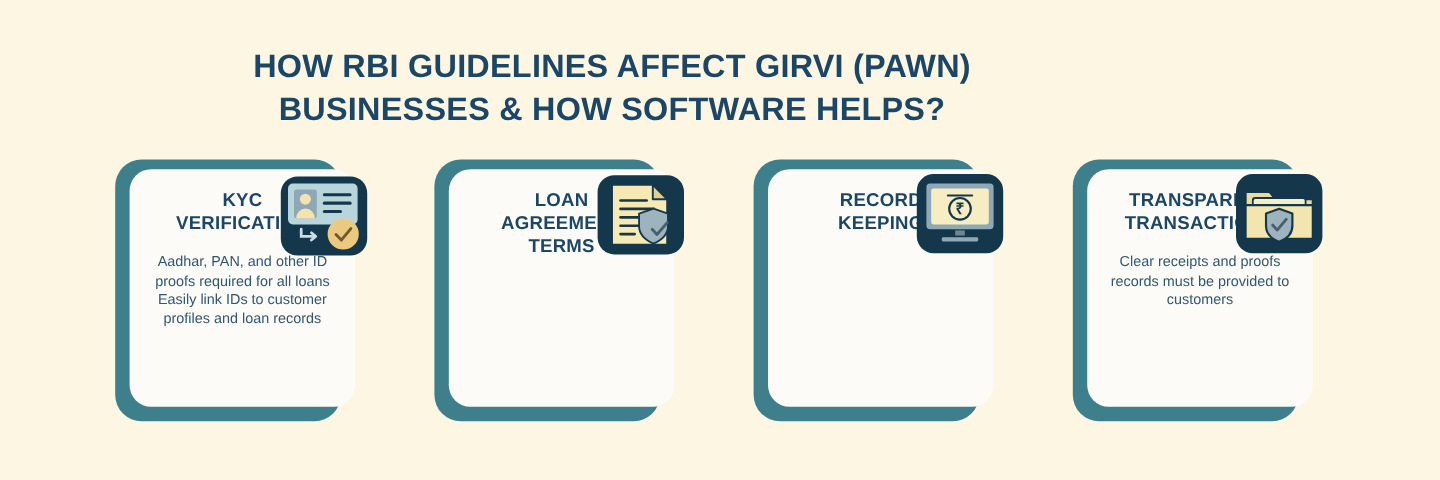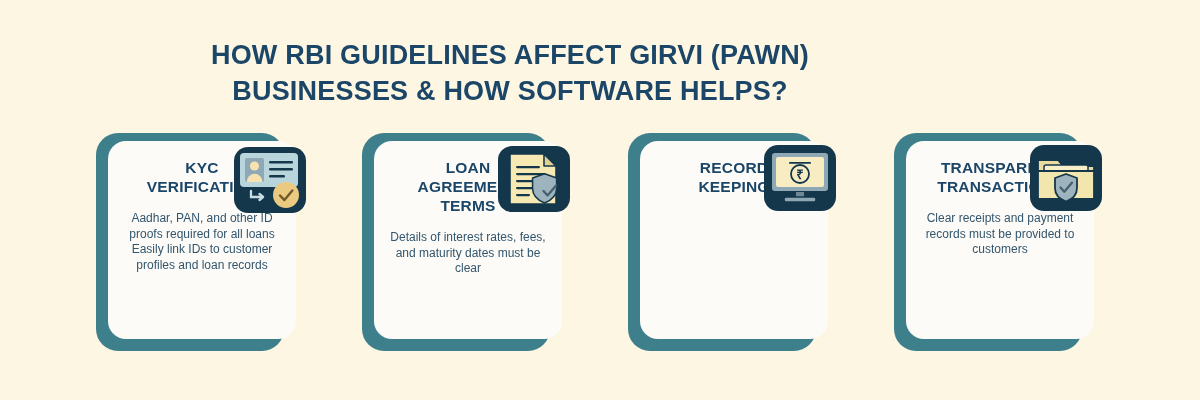--- a/index.html
+++ b/index.html
@@ -153,21 +153,20 @@
       </svg>
     </div>
   </div>
 
   <div class="card card--loan">
     <div class="card-frame"></div>
     <div class="card-panel">
       <p class="card-title">LOAN
 AGREEMENT
 TERMS</p>
-      <p class="card-body">Details of interest rates, fees, and maturity dates must be clear</p>
     </div>
     <div class="icon-tile">
       <svg width="72" height="66" viewBox="0 0 72 66">
 
         <path d="M12 8 h34 l12 12 v38 h-46 z" fill="#F6E9B4" stroke="#15374C" stroke-width="1.6" stroke-linejoin="round"></path>
         <path d="M46 8 v12 h12 z" fill="#E3D08E" stroke="#15374C" stroke-width="1.6" stroke-linejoin="round"></path>
 
         <rect x="18" y="20" width="24" height="2.2" rx="1.1" fill="#15374C"></rect>
         <rect x="18" y="27" width="30" height="2.2" rx="1.1" fill="#15374C"></rect>
         <rect x="18" y="34" width="30" height="2.2" rx="1.1" fill="#15374C"></rect>
@@ -203,21 +202,21 @@
         <rect x="20" y="52" width="32" height="5" rx="2" fill="#8FA8B5" stroke="#15374C" stroke-width="1.6"></rect>
       </svg>
     </div>
   </div>
 
   <div class="card card--transparent">
     <div class="card-frame"></div>
     <div class="card-panel">
       <p class="card-title">TRANSPARENT
 TRANSACTIONS</p>
-      <p class="card-body">Clear receipts and payment records must be provided to customers</p>
+      <p class="card-body">Clear receipts and proofs records must be provided to customers</p>
     </div>
     <div class="icon-tile">
       <svg width="72" height="66" viewBox="0 0 72 66">
 
         <path d="M8 15 h20 l5 6 h31 v33 h-56 z" fill="#E8DCA0" stroke="#15374C" stroke-width="1.8" stroke-linejoin="round"></path>
 
         <rect x="14" y="20" width="44" height="10" rx="2" fill="#F7EFC8" stroke="#15374C" stroke-width="1.5"></rect>
 
         <path d="M8 26 h56 v28 h-56 z" fill="#F2E6AE" stroke="#15374C" stroke-width="1.8" stroke-linejoin="round"></path>
 

